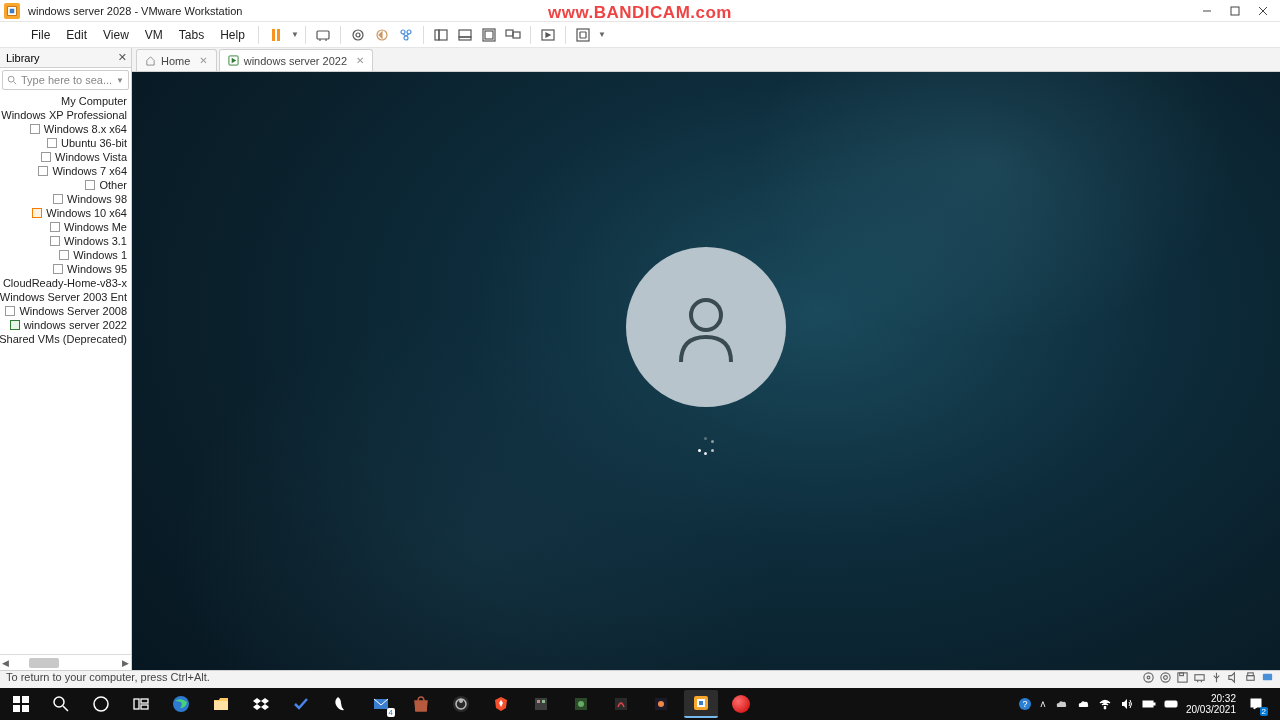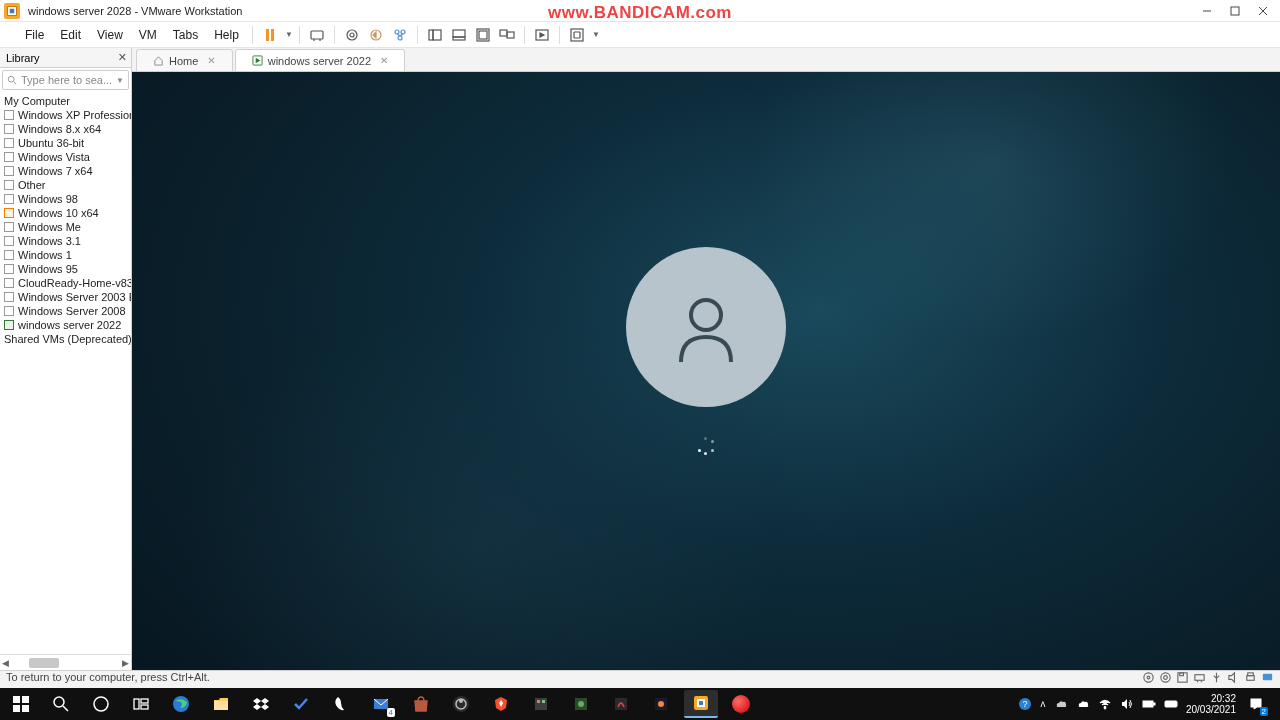--- a/index.html
+++ b/index.html
@@ -9,53 +9,53 @@
 .title-bar { height: 22px; background: #fff; display: flex; align-items: center; padding: 0 4px; font-size: 11px; color: #222; border-bottom: 1px solid #e5e5e5; }
 .title-bar .app-icon { width: 16px; height: 16px; background: #f8a62c; border-radius: 2px; margin-right: 8px; display: flex; align-items: center; justify-content: center; }
 .title-bar .app-icon svg { width: 12px; height: 12px; }
 .title-bar .title-text { flex: 1; }
 .title-bar .watermark { position: absolute; left: 50%; transform: translateX(-50%); top: 3px; font-family: Arial, sans-serif; font-weight: bold; font-size: 17px; letter-spacing: 0.5px; color: #ef4444; text-shadow: 1px 1px 0 #fff, -1px -1px 0 #fff, 1px -1px 0 #fff, -1px 1px 0 #fff; }
 .window-controls { display: flex; gap: 2px; }
 .window-controls div { width: 26px; height: 18px; display: flex; align-items: center; justify-content: center; color: #555; }
 .window-controls svg { width: 10px; height: 10px; stroke: #444; stroke-width: 1; fill: none; }
 
 
-.menu-bar { height: 26px; background: #fff; display: flex; align-items: center; padding: 0 18px; font-size: 12px; color: #222; gap: 2px; border-bottom: 1px solid #e5e5e5; }
+.menu-bar { height: 26px; background: #fff; display: flex; align-items: center; padding: 0 24px; font-size: 12px; color: #222; gap: 2px; border-bottom: 1px solid #e5e5e5; }
 .menu-bar .menu-item { padding: 3px 7px; }
 .menu-bar .sep { width: 1px; height: 18px; background: #ddd; margin: 0 4px; }
 .toolbar-btn { width: 22px; height: 22px; display: flex; align-items: center; justify-content: center; border-radius: 2px; }
 .toolbar-btn svg { width: 16px; height: 16px; }
 .pause-icon { display: flex; gap: 2px; }
 .pause-icon span { width: 3px; height: 12px; background: #f79421; }
 .dropdown-arrow { width: 8px; font-size: 8px; color: #666; margin-left: 2px; }
 
 
 .main-area { flex: 1; display: flex; min-height: 0; }
 
 
 .library { width: 132px; background: #fff; border-right: 1px solid #d0d0d0; display: flex; flex-direction: column; font-size: 11px; }
 .library-header { height: 20px; background: #f5f5f5; border-bottom: 1px solid #d0d0d0; display: flex; align-items: center; padding: 0 6px; font-size: 11px; position: relative; }
 .library-header .close-x { position: absolute; right: 4px; font-size: 11px; color: #555; }
 .library-search { height: 20px; margin: 2px; border: 1px solid #ccc; border-radius: 2px; display: flex; align-items: center; padding: 0 4px; font-size: 11px; color: #888; }
 .library-search svg { width: 10px; height: 10px; margin-right: 4px; }
 .library-search .dd { margin-left: auto; font-size: 8px; }
 .vm-tree { flex: 1; overflow: hidden; padding: 2px 0; }
-.vm-tree .tree-item { padding: 1px 4px; display: flex; align-items: center; gap: 4px; white-space: nowrap; color: #222; }
+.vm-tree .tree-item { padding: 1px 4px; display: flex; align-items: center; gap: 4px; white-space: nowrap; color: #222; justify-content: flex-end; }
 .vm-tree .tree-item.root { font-weight: normal; }
 .vm-tree .tree-item .vm-icon { width: 10px; height: 10px; border: 1px solid #999; background: #fff; flex-shrink: 0; }
 .vm-tree .tree-item.running .vm-icon { border-color: #2e7d32; background: #e8f5e9; }
 .vm-tree .tree-item.running-orange .vm-icon { border-color: #f57c00; background: #fff3e0; }
 .library-scroll { height: 16px; border-top: 1px solid #ddd; display: flex; align-items: center; padding: 0 2px; }
 .library-scroll .thumb { width: 30px; height: 10px; background: #c8c8c8; margin-left: 20px; border-radius: 2px; }
 .library-scroll .arrow { font-size: 9px; color: #666; }
 
 
 .vm-panel { flex: 1; display: flex; flex-direction: column; background: #333; }
 .vm-tabs { height: 24px; background: #f3f3f3; display: flex; align-items: flex-end; padding: 0 4px; gap: 2px; border-bottom: 1px solid #d0d0d0; }
-.vm-tab { height: 22px; background: #fff; border: 1px solid #d0d0d0; border-bottom: none; border-radius: 3px 3px 0 0; padding: 0 16px; display: flex; align-items: center; font-size: 11px; gap: 5px; color: #444; }
+.vm-tab { height: 22px; background: #fff; border: 1px solid #d0d0d0; border-bottom: none; border-radius: 3px 3px 0 0; padding: 0 8px; display: flex; align-items: center; font-size: 11px; gap: 5px; color: #444; }
 .vm-tab.inactive { background: #f8f8f8; }
 .vm-tab svg { width: 11px; height: 11px; }
 .vm-tab .tab-close { font-size: 10px; color: #999; margin-left: 4px; }
 
 
 .guest-screen { flex: 1; background: radial-gradient(ellipse 900px 600px at 60% 40%, #1a4a5c 0%, #0d2b3a 40%, #0a1f2a 70%, #071620 100%); position: relative; display: flex; flex-direction: column; align-items: center; justify-content: center; color: #fff; }
 .guest-screen::before { content: ""; position: absolute; inset: 0; background: radial-gradient(ellipse 400px 300px at 75% 15%, rgba(100,180,200,0.15), transparent 60%), radial-gradient(ellipse 500px 400px at 30% 80%, rgba(40,80,100,0.25), transparent 60%); }
 .avatar-circle { width: 160px; height: 160px; border-radius: 50%; background: #b8c4cc; display: flex; align-items: center; justify-content: center; z-index: 1; margin-top: -40px; }
 .avatar-circle svg { width: 80px; height: 80px; stroke: #3a4a52; stroke-width: 4; fill: none; }
 .login-name { font-size: 38px; font-weight: 300; margin-top: 18px; z-index: 1; letter-spacing: 0.5px; }

